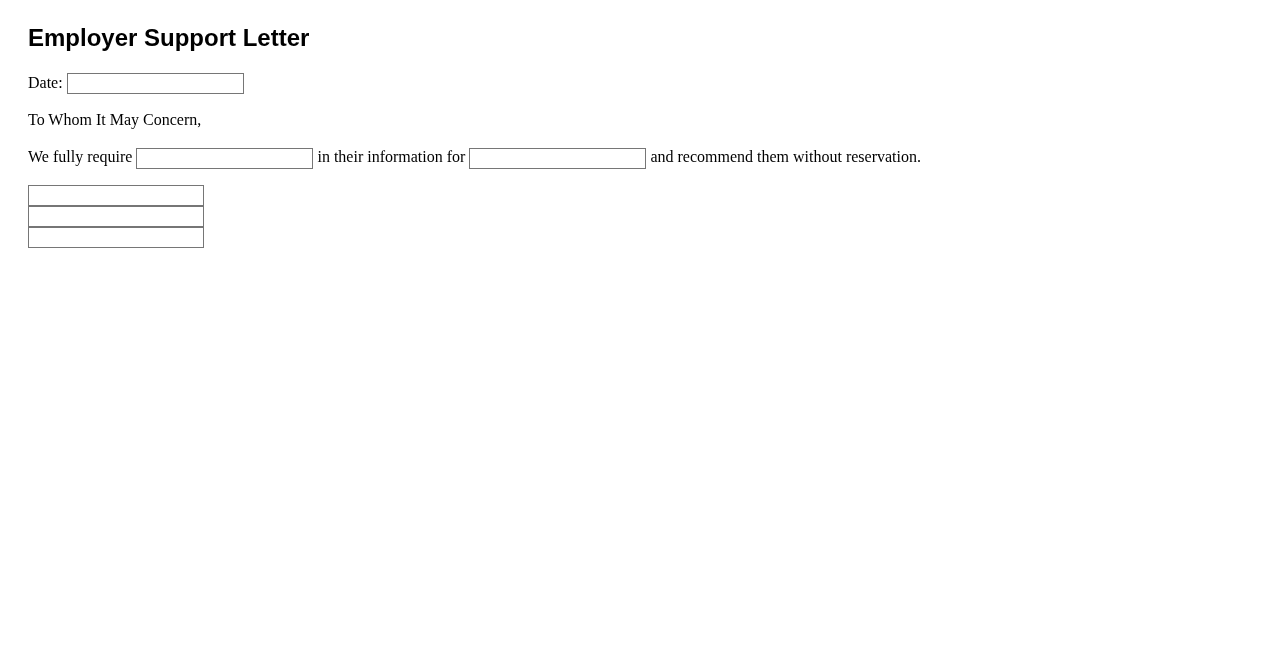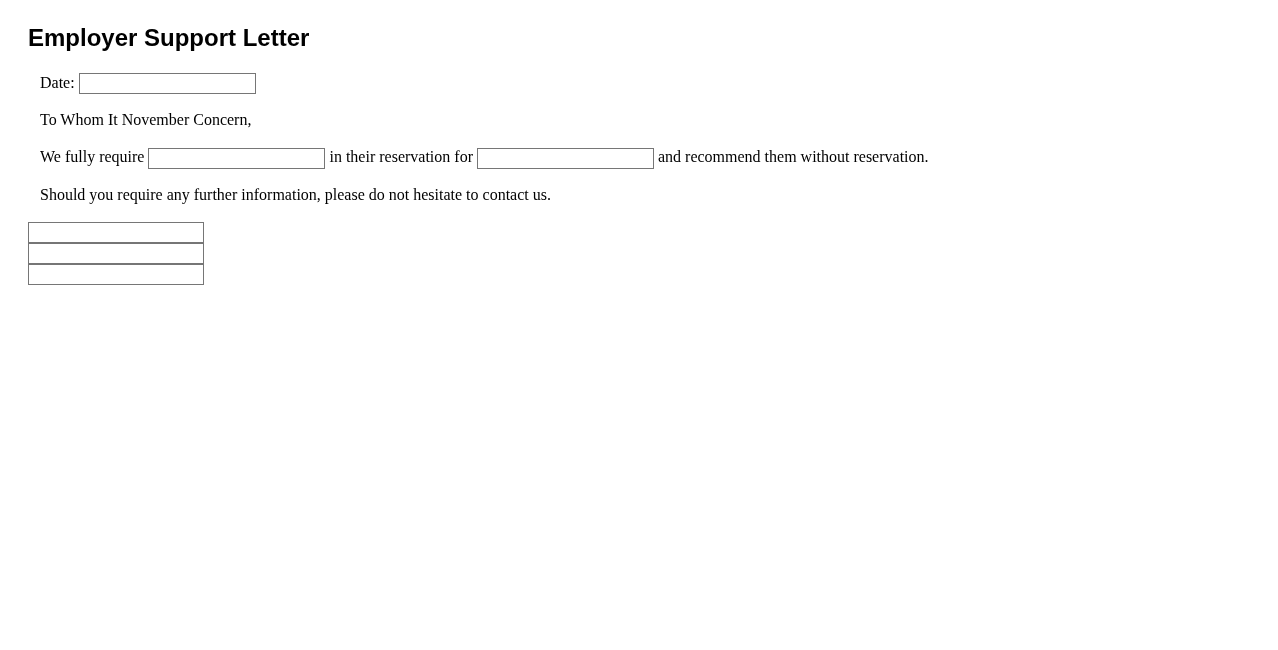--- a/index.html
+++ b/index.html
@@ -18,21 +18,21 @@
     font-size: 16px;
   }
   h1.letter-title {
     font-family: Liberation Sans, sans-serif;
     font-size: 24px;
     font-weight: bold;
     margin: 0 0 21px 0;
     line-height: 1.15;
   }
   p.letter-line {
-    margin: 16px 12px;
+    margin: 16px 0;
     line-height: 1.3;
     white-space: nowrap;
   }
   input.field {
     box-sizing: border-box;
     width: 177px;
     height: 21px;
     margin: 0;
     padding: 1px 2px;
     border: 1px solid #767676;
@@ -54,30 +54,29 @@
 </head>
 <body>
 
 <div class="page">
 
   <h1 class="letter-title">Employer Support Letter</h1>
 
   <p class="letter-line"><span>Date:</span>
     <input class="field" type="text" value="" style=""></p>
 
-  <p class="letter-line">To Whom It November Concern,</p>
+  <p class="letter-line">To Whom It May Concern,</p>
 
 
   <p class="letter-line"><span>We fully require</span>
     <input class="field" type="text" value="" style="">
-    <span>in their reservation for</span>
+    <span>in their information for</span>
     <input class="field" type="text" value="" style="">
     <span>and recommend them without reservation.</span></p>
 
-  <p class="letter-line">Should you require any further information, please do not hesitate to contact us.</p>
 
 
   <div class="signature-block">
     <input class="field" type="text" value="" style="">
     <input class="field" type="text" value="" style="">
     <input class="field" type="text" value="" style="">
   </div>
 
 </div>
 

